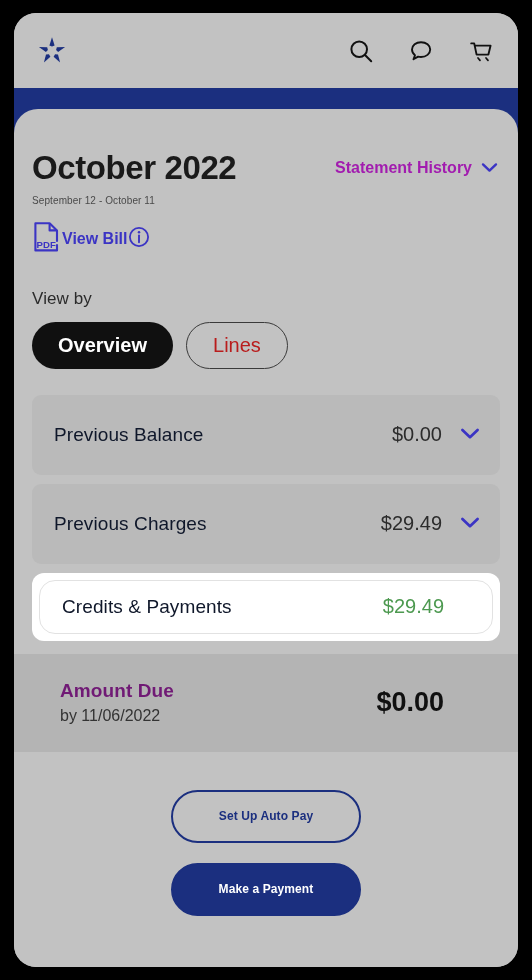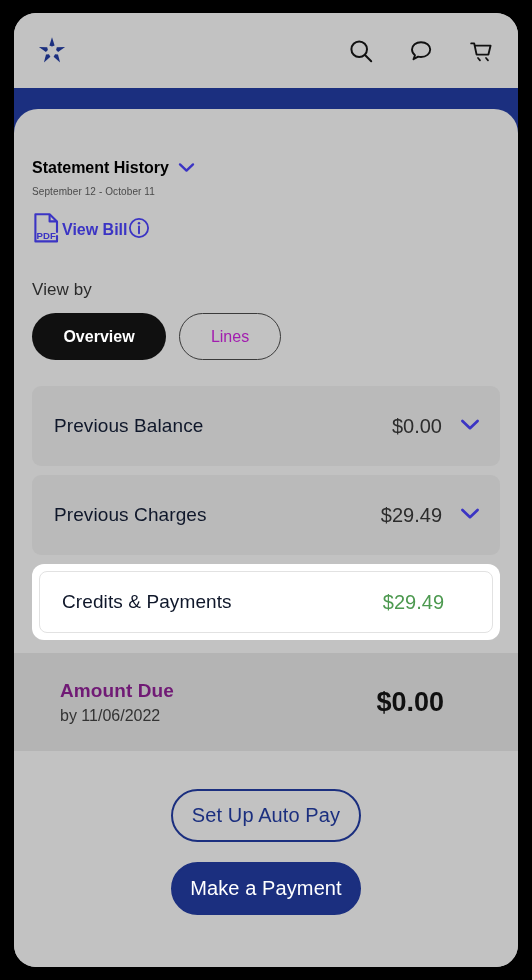--- a/index.html
+++ b/index.html
@@ -110,21 +110,21 @@
     font-weight: 700;
     color: #1a1a1a;
     letter-spacing: -0.4px;
     line-height: 1.05;
   }
 
   .statement-history-link {
     display: flex;
     align-items: center;
     gap: 9px;
-    color: #000000;
+    color: #a21caf;
     font-size: 16px;
     font-weight: 700;
     cursor: pointer;
     padding-top: 8px;
     white-space: nowrap;
   }
 
   .statement-range {
     margin-top: 9px;
     font-size: 10px;
@@ -166,35 +166,35 @@
     display: flex;
     gap: 13px;
   }
 
   .toggle-pill {
     height: 47px;
     border-radius: 24px;
     display: flex;
     align-items: center;
     justify-content: center;
-    font-size: 16px;
+    font-size: 20px;
     font-weight: 700;
     cursor: pointer;
     padding: 0 26px;
   }
 
   .toggle-pill.active {
     background: #101010;
     color: #ffffff;
     min-width: 134px;
   }
 
   .toggle-pill.inactive {
     background: transparent;
-    color: #a21caf;
+    color: #b91c1c;
     border: 1.6px solid #3a3a3a;
     min-width: 102px;
     font-weight: 400;
   }
 
   
   .summary-list {
     margin-top: 26px;
     padding: 0 18px;
   }
@@ -232,23 +232,23 @@
   .summary-row-wrap-highlight {
     background: #ffffff;
     border-radius: 12px;
     padding: 7px;
     margin-bottom: 9px;
   }
 
   .summary-row-wrap-highlight .summary-row {
     background: #ffffff;
     border: 1.2px solid #e2e2e2;
-    border-radius: 8px;
+    border-radius: 16px;
     margin-bottom: 0;
-    height: 62px;
+    height: 54px;
   }
 
   
   .amount-due-band {
     margin-top: 13px;
     height: 98px;
     background: #b4b4b4;
     display: flex;
     align-items: center;
     padding: 0 30px 0 46px;
@@ -285,22 +285,22 @@
     gap: 20px;
   }
 
   .btn {
     width: 190px;
     height: 53px;
     border-radius: 27px;
     display: flex;
     align-items: center;
     justify-content: center;
-    font-size: 20px;
-    font-weight: 400;
+    font-size: 12px;
+    font-weight: 700;
     cursor: pointer;
     letter-spacing: 0.1px;
   }
 
   .btn-outline {
     background: transparent;
     border: 2.2px solid #1b2f7f;
     color: #1b2f7f;
   }
 
@@ -350,20 +350,21 @@
         </div>
       </div>
     </div>
 
     <div class="navy-band"></div>
 
     <div class="content-sheet">
 
       <div class="statement-header">
         <div class="statement-title-row">
+          <div class="statement-month">October 2022</div>
           <div class="statement-history-link">
             <span>Statement History</span>
             <span>
               <svg width="17" height="11" viewBox="0 0 17 11" aria-hidden="true">
                 <polyline points="2,2.4 8.5,8.6 15,2.4" fill="none" stroke="#3b34c4" stroke-width="2.4" stroke-linecap="round" stroke-linejoin="round"></polyline>
               </svg>
             </span>
           </div>
         </div>
 

